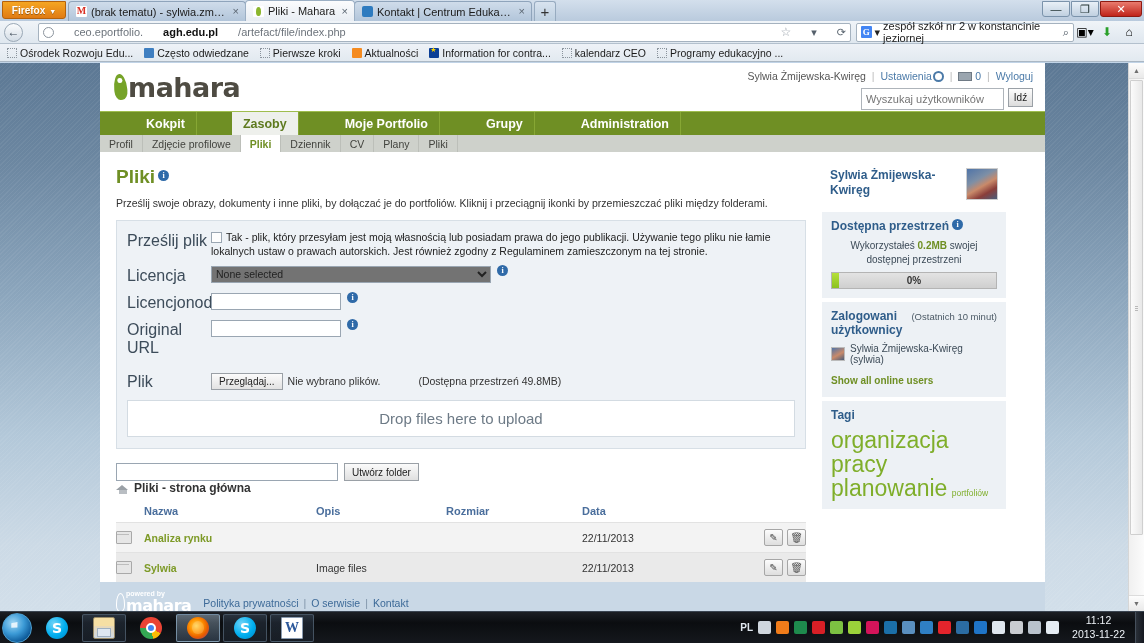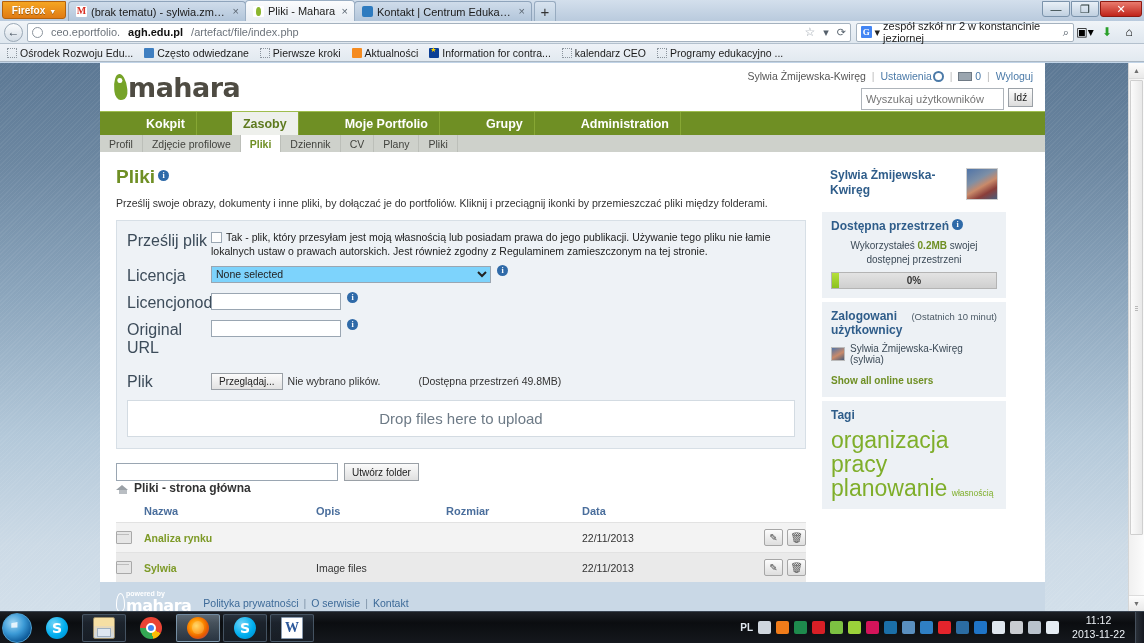--- a/index.html
+++ b/index.html
@@ -74,21 +74,21 @@
     border-bottom:1px solid #b3c0cd;
   }
   .backbtn {
     width:19px;height:19px;border-radius:50%;
     background:linear-gradient(to bottom,#fbfcfd,#d4dde6);
     border:1px solid #9aa8b6; color:#3b4755; font-size:12px; font-weight:bold;
     display:flex;align-items:center;justify-content:center; margin-right:4px;
   }
   .urlbar {
     flex:1; height:19px; background:#fff; border:1px solid #a5b2bf; border-radius:2px;
-    display:flex; align-items:center; padding:0 4px; gap:8px; font-size:11px; color:#6d747c;
+    display:flex; align-items:center; padding:0 4px; gap:20px; font-size:11px; color:#6d747c;margin-left:11px;
   }
   .globe { width:11px;height:11px;border-radius:50%;border:1px solid #8b949d; flex:0 0 11px;}
   .urlbar .dom { color:#111; font-weight:bold; }
   .urlbar .star { margin-left:auto; color:#9aa3ac; font-size:12px; }
   .urlbar .rc { color:#55606b; font-size:11px; }
   .searchbar {
     width:218px; height:19px; margin-left:5px; background:#fff;
     border:1px solid #a5b2bf; border-radius:2px;
     display:flex; align-items:center; padding:0 4px; gap:3px; font-size:11px; color:#222;
   }
@@ -184,21 +184,21 @@
 
   .uploadbox {
     background:#eef2f6; border:1px solid #d7dfe6; padding:9px 10px 11px 10px;
   }
   .frow { display:flex; align-items:flex-start; margin-bottom:7px; }
   .flabel { width:84px; flex:0 0 84px; font-size:16px; color:#3d4c5a; padding-top:2px; }
   .fval { flex:1; font-size:10.5px; color:#222; line-height:1.35; }
   .cb { width:11px;height:11px;border:1px solid #9aa6b2;background:#fdfdfd;
         display:inline-block; vertical-align:-2px; margin-right:4px; }
   select.licsel {
-    width:280px;height:17px;font-size:10.5px;border:1px solid #9aa6b2;background:#7dd3fc;
+    width:280px;height:17px;font-size:10.5px;border:1px solid #9aa6b2;background:#737373;
     font-family:"Liberation Sans",sans-serif; color:#222;
   }
   input.txt {
     width:130px;height:17px;border:1px solid #9aa6b2;background:#fff;
     font-size:10.5px;padding:0 3px;font-family:"Liberation Sans",sans-serif;
   }
   .i-after { margin-left:6px; }
   .browsebtn {
     height:17px;padding:0 7px;font-size:10px;border:1px solid #9aa0a6;
     background:linear-gradient(to bottom,#fbfbfb,#e2e2e2);
@@ -641,21 +641,21 @@
             <span>Sylwia Żmijewska-Kwiręg (sylwia)</span>
           </div>
           <a class="showall" href="#">Show all online users</a>
         </div>
 
         <div class="sb sb-blk">
           <h3>Tagi</h3>
           <div class="tagcloud">
             <a class="tag-xl" href="#">organizacja pracy</a>
             <a class="tag-xl" href="#">planowanie</a>
-            <a class="tag-sm" href="#">własnością</a>
+            <a class="tag-sm" href="#">portfoliów</a>
           </div>
         </div>
 
       </div>
     </div>
 
     <div class="footer">
       <div class="footlogo">
         <span class="fl"></span>
         <span>

